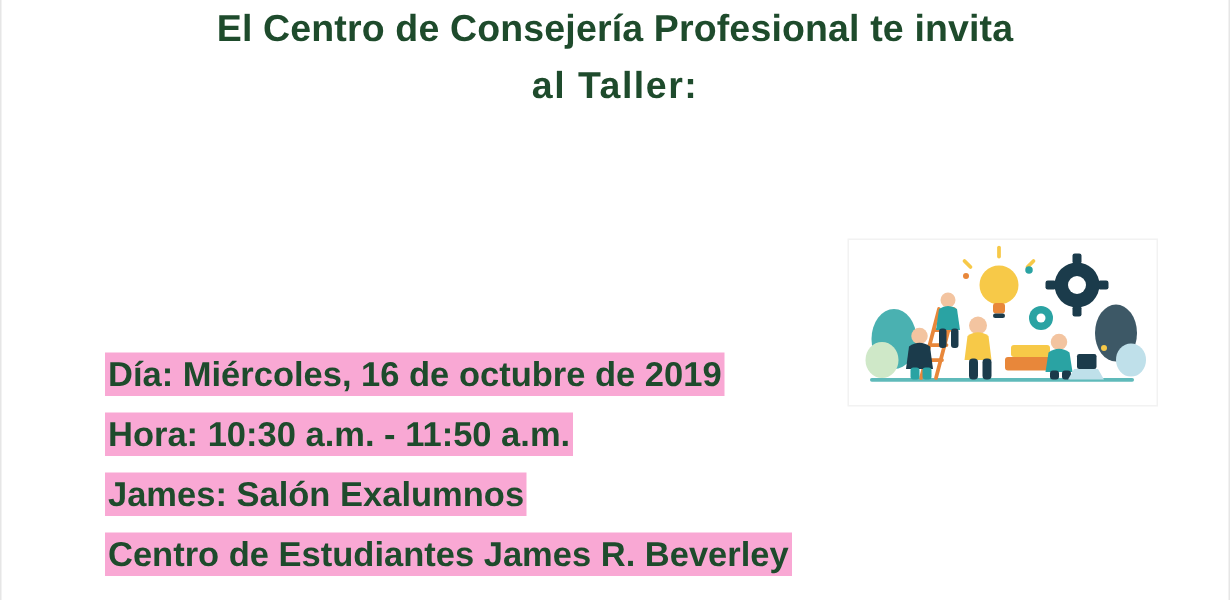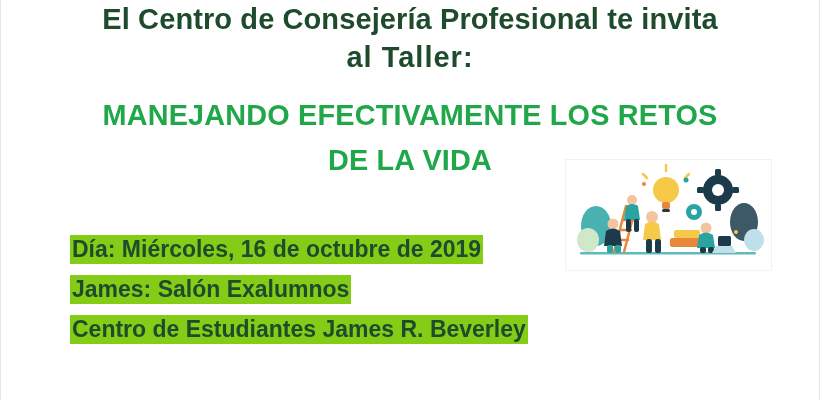--- a/index.html
+++ b/index.html
@@ -36,21 +36,21 @@
   .header {
     position: absolute;
     left: 0;
     top: 0;
     width: 820px;
     text-align: center;
   }
   .header-line {
     color: #1e4b2c;
     font-weight: bold;
-    font-size: 29px;
+    font-size: 25px;
     line-height: 38px;
     letter-spacing: 0.1px;
   }
   .header-line.second {
     letter-spacing: 1px;
     text-align: center;
   }
 
   .title {
     position: absolute;
@@ -73,21 +73,21 @@
     position: absolute;
     left: 70px;
     top: 233px;
     width: 520px;
   }
   .detail-row {
     margin-bottom: 7px;
   }
   .detail-text {
     display: inline;
-    background: #84cc16;
+    background: #f9a8d4;
     color: #1e4b2c;
     font-weight: bold;
     font-size: 23px;
     line-height: 33px;
     padding: 1px 2px 2px 2px;
     box-decoration-break: clone;
     -webkit-box-decoration-break: clone;
   }
 
   
@@ -108,24 +108,20 @@
 <div class="poster">
 
   <div class="edge-left"></div>
   <div class="edge-right"></div>
 
   <div class="header">
     <div class="header-line">El Centro de Consejería Profesional te invita</div>
     <div class="header-line second">al Taller:</div>
   </div>
 
-  <div class="title">
-    <div class="title-line">MANEJANDO EFECTIVAMENTE LOS RETOS</div>
-    <div class="title-line">DE LA VIDA</div>
-  </div>
 
   <div class="illustration">
     <svg width="205" height="110" viewBox="0 0 205 110" xmlns="http://www.w3.org/2000/svg">
       <rect x="0" y="0" width="205" height="110" fill="#ffffff"></rect>
 
       <rect x="14" y="92" width="176" height="2.5" rx="1.2" fill="#2aa3a3" opacity="0.75"></rect>
 
       <ellipse cx="30" cy="66" rx="15" ry="20" fill="#2aa3a3" opacity="0.85"></ellipse>
       <ellipse cx="22" cy="80" rx="11" ry="12" fill="#cfe8c8"></ellipse>
 
@@ -209,20 +205,23 @@
       <circle cx="78" cy="24" r="2" fill="#e8873a"></circle>
       <circle cx="170" cy="72" r="2" fill="#f7c948"></circle>
     </svg>
   </div>
 
   <div class="details">
     <div class="detail-row">
       <span class="detail-text">Día: Miércoles, 16 de octubre de 2019</span>
     </div>
     <div class="detail-row">
+      <span class="detail-text">Hora: 10:30 a.m. - 11:50 a.m.</span>
+    </div>
+    <div class="detail-row">
       <span class="detail-text">James: Salón Exalumnos</span>
     </div>
     <div class="detail-row">
       <span class="detail-text">Centro de Estudiantes  James R. Beverley</span>
     </div>
   </div>
 
 </div>
 
 </body></html>

